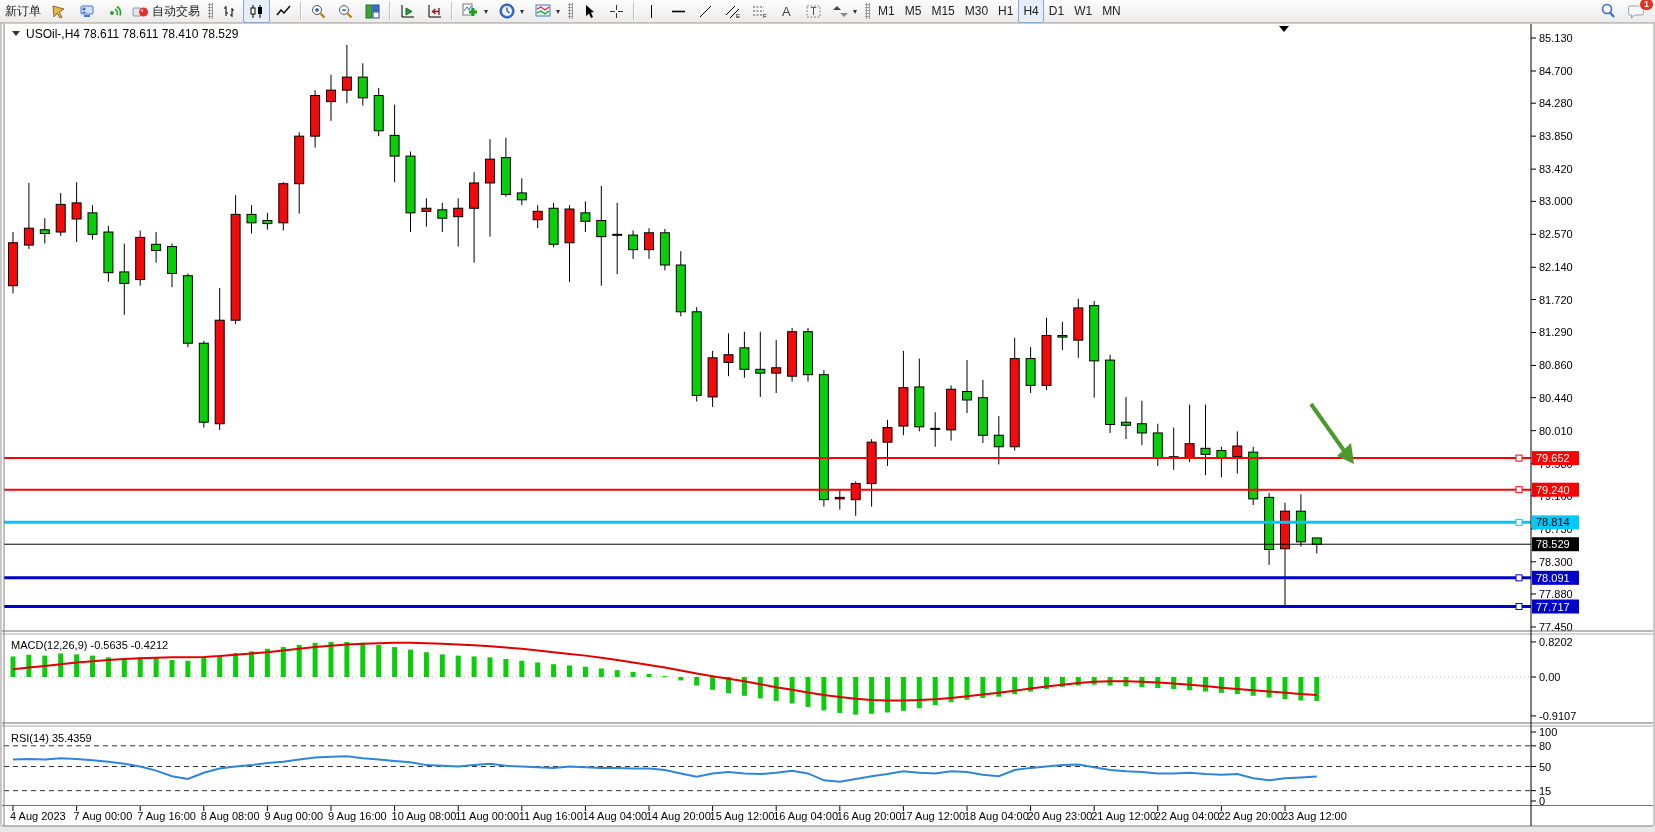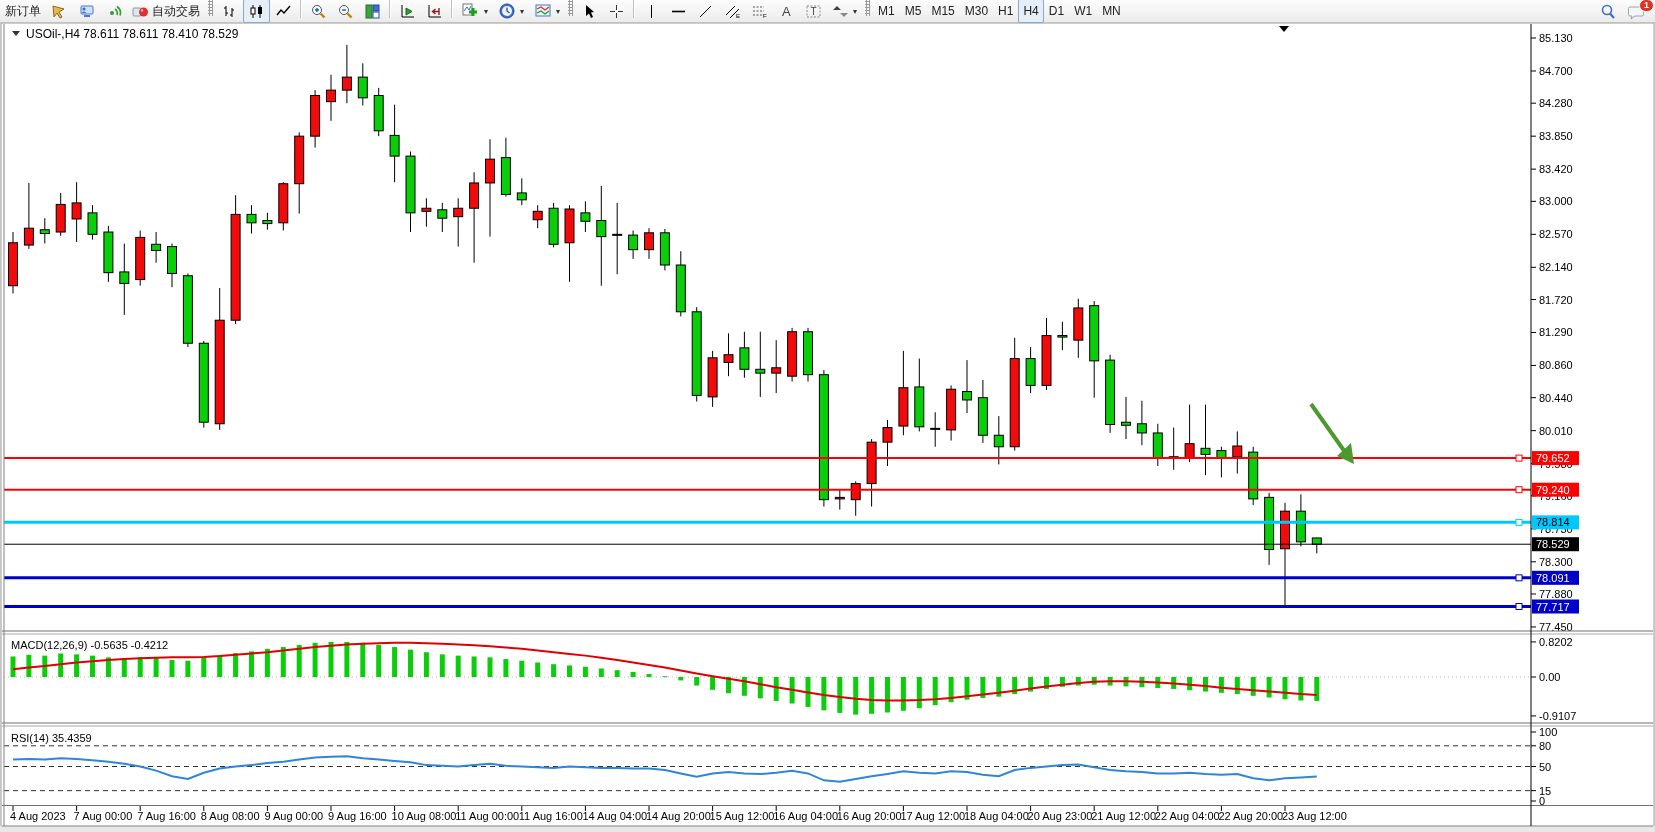--- a/index.html
+++ b/index.html
@@ -1,19 +1,19 @@
 <!DOCTYPE html>
 <html><head>
 <meta charset="utf-8">
 <style>
   html,body{margin:0;padding:0;width:1655px;height:832px;overflow:hidden;
     background:#f0f0f0;font-family:"Liberation Sans",sans-serif;}
   #toolbar{position:absolute;left:0;top:0;width:1655px;height:22px;
     background:linear-gradient(#fdfdfd,#ebebeb);border-bottom:1px solid #c6c2ba;
-    display:flex;align-items:flex-start;font-size:12px;color:#222;z-index:5;}
+    display:flex;align-items:center;font-size:12px;color:#222;z-index:5;}
   .tb-group{display:flex;align-items:center;height:22px;}
   .tb-sep{width:1px;height:18px;background:#c0c0c0;border-right:1px solid #fff;margin:0 3px;}
   .tb-grip{width:5px;height:16px;margin:0 3px;
     background-image:radial-gradient(#9a9a9a 1px,transparent 1.2px);
     background-size:3px 3px;}
   .tb-btn{display:flex;align-items:center;gap:3px;padding:1px 4px;height:20px;
     border:1px solid transparent;border-radius:2px;cursor:default;white-space:nowrap;}
   .tb-btn.active{background:#e6eef8;border:1px solid #8aa8cc;}
   .tb-btn svg{display:block;}
   .tb-dd{font-size:8px;color:#333;margin-left:1px;}

